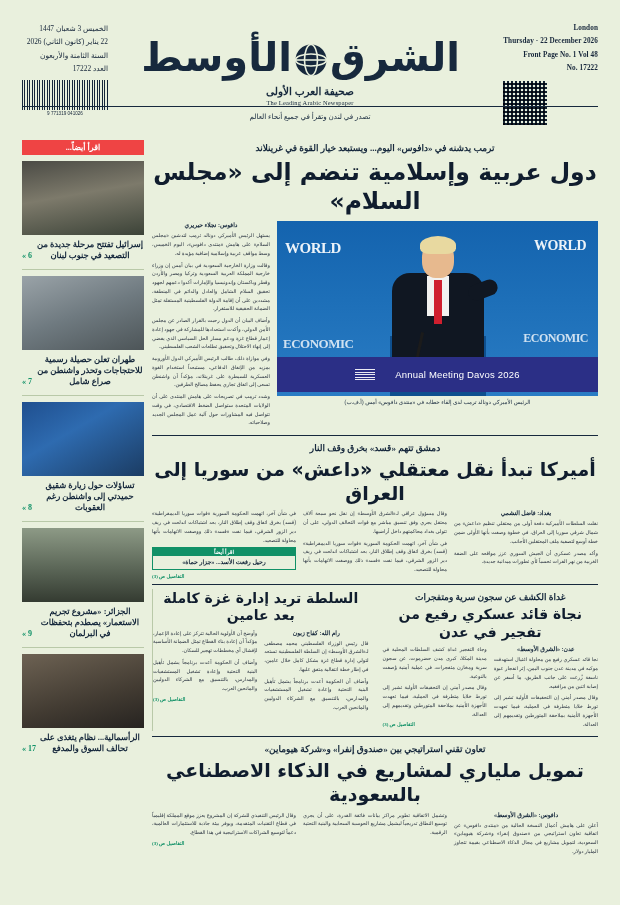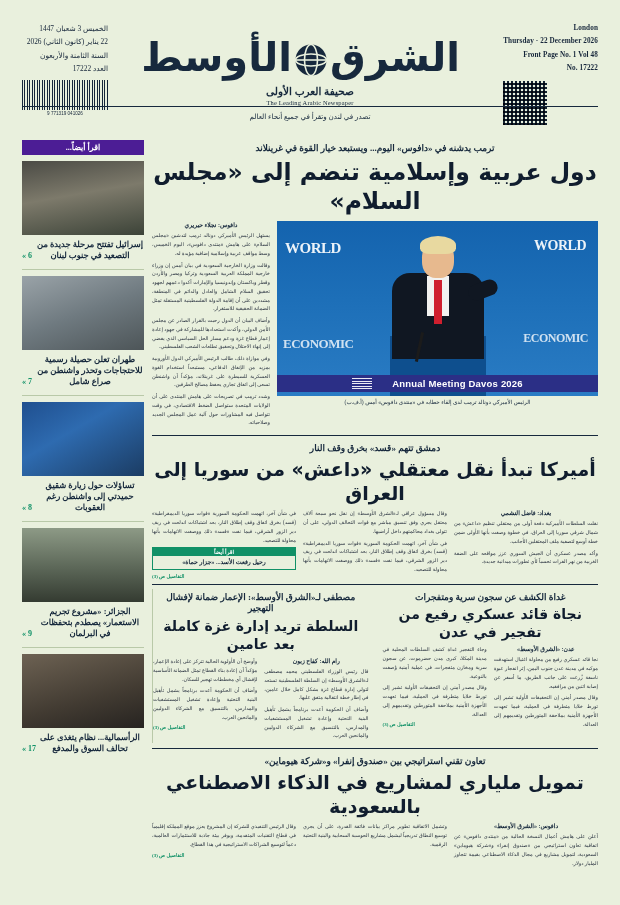--- a/index.html
+++ b/index.html
@@ -39,21 +39,21 @@
   .strap { position: absolute; left: 0; right: 0; top: 112px; text-align: center;
            font-size: 7.2px; color: #17293d; }
 
   
   .content { position: absolute; top: 140px; left: 22px; right: 22px; bottom: 12px;
              display: flex; gap: 8px; direction: rtl; }
   .col-main { flex: 1 1 auto; display: flex; flex-direction: column; }
   .col-side { width: 122px; flex: 0 0 122px; }
 
   
-  .side-head { background: #4c1d95; color: #fff; font-size: 8px; font-weight: bold;
+  .side-head { background: #ef4444; color: #fff; font-size: 8px; font-weight: bold;
                text-align: center; padding: 3px 0; letter-spacing: .3px; }
   .side-item { padding: 6px 0 7px 0; border-bottom: 1px solid #b9c9a8; }
   .side-item:last-child { border-bottom: none; }
   .side-photo { width: 100%; height: 74px; position: relative; overflow: hidden; }
   .side-cap { font-size: 8.4px; font-weight: bold; line-height: 1.35; color: #17293d;
               margin-top: 4px; text-align: center; position: relative; padding-left: 14px; }
   .pg { color: #119167; font-size: 8px; font-weight: bold; position: absolute; left: 0; bottom: 0; }
 
   
   .kicker { font-size: 9px; font-weight: bold; color: #17293d; text-align: center;
@@ -87,22 +87,22 @@
       width: 36px; height: 18px; background: #e8d9a0; border-radius: 50% 50% 30% 30%; }
   .fig-body { position: absolute; left: 50%; transform: translateX(-50%); top: 33px;
       width: 92px; height: 86px; background: #101722; border-radius: 18px 18px 0 0; }
   .fig-shirt { position: absolute; left: 50%; transform: translateX(-50%); top: 36px;
       width: 22px; height: 40px; background: #f2f2f0; }
   .fig-tie { position: absolute; left: 50%; transform: translateX(-50%); top: 40px;
       width: 8px; height: 44px; background: #cf1f2e; }
   .fig-arm { position: absolute; top: 42px; width: 30px; height: 16px; background: #101722; border-radius: 8px; }
   .fig-arm.r { right: -6px; transform: rotate(-20deg); }
   .mic { position: absolute; left: 44%; bottom: 34px; width: 3px; height: 30px; background: #1b1b1b; transform: rotate(12deg); }
-  .davos-bar { position: absolute; left: 0; right: 0; bottom: 4px; height: 17px;
-      background: #2b2f86; display: flex; align-items: center; justify-content: center; gap: 20px; direction: ltr; font-weight: bold; }
+  .davos-bar { position: absolute; left: 0; right: 0; bottom: 4px; height: 35px;
+      background: #2b2f86; display: flex; align-items: center; justify-content: center; gap: 20px; direction: ltr; }
   .davos-bar-txt { font-family: "Liberation Sans", sans-serif; color: #fff; font-size: 9.5px; letter-spacing: .2px; }
   .davos-bar-mark { width: 20px; height: 11px;
       background: repeating-linear-gradient(0deg,#fff 0 1px,transparent 1px 2.4px); opacity:.9; }
   .photo-cap { font-size: 5.6px; color: #17293d; text-align: center; padding: 3px 2px 0; line-height:1.3; }
 
   
   .byline { font-size: 6px; font-weight: bold; color: #17293d; text-align: center; margin-bottom: 3px; }
   .para { font-size: 5.1px; color: #2a3340; text-align: justify; line-height: 1.72;
           letter-spacing: .05px; margin-bottom: 3px; }
   .cols-2 { display: flex; gap: 7px; direction: rtl; }
@@ -247,21 +247,20 @@
             </div>
             <div class="col">
               <div class="para">وجاء التفجير غداة كشف السلطات المحلية في مدينة المكلا، كبرى مدن حضرموت، عن سجون سرية ومخازن متفجرات، في عملية أمنية وُصفت بالنوعية.</div>
               <div class="para">وقال مصدر أمني إن التحقيقات الأولية تشير إلى تورط خلايا متطرفة في العملية، فيما تعهدت الأجهزة الأمنية بملاحقة المتورطين وتقديمهم إلى العدالة.</div>
               <div class="more-link">التفاصيل ص (3)</div>
             </div>
           </div>
         </div>
 
         <div class="col vr" style="padding-right:7px">
-          <div class="kicker">مصطفى لـ«الشرق الأوسط»: الإعمار ضمانة لإفشال التهجير</div>
           <div class="headline-md">السلطة تريد إدارة غزة كاملة بعد عامين</div>
           <div class="cols-2">
             <div class="col">
               <div class="byline">رام الله: كفاح زبون</div>
               <div class="para">قال رئيس الوزراء الفلسطيني محمد مصطفى لـ«الشرق الأوسط» إن السلطة الفلسطينية تستعد لتولي إدارة قطاع غزة بشكل كامل خلال عامين، في إطار خطة انتقالية متفق عليها.</div>
               <div class="para">وأضاف أن الحكومة أعدت برنامجاً يشمل تأهيل البنية التحتية وإعادة تشغيل المستشفيات والمدارس، بالتنسيق مع الشركاء الدوليين والمانحين العرب.</div>
             </div>
             <div class="col">
               <div class="para">وأوضح أن الأولوية الحالية تتركز على إعادة الإعمار، مؤكداً أن إعادة بناء القطاع تمثل الضمانة الأساسية لإفشال أي مخططات تهجير للسكان.</div>
               <div class="para">وأضاف أن الحكومة أعدت برنامجاً يشمل تأهيل البنية التحتية وإعادة تشغيل المستشفيات والمدارس، بالتنسيق مع الشركاء الدوليين والمانحين العرب.</div>

